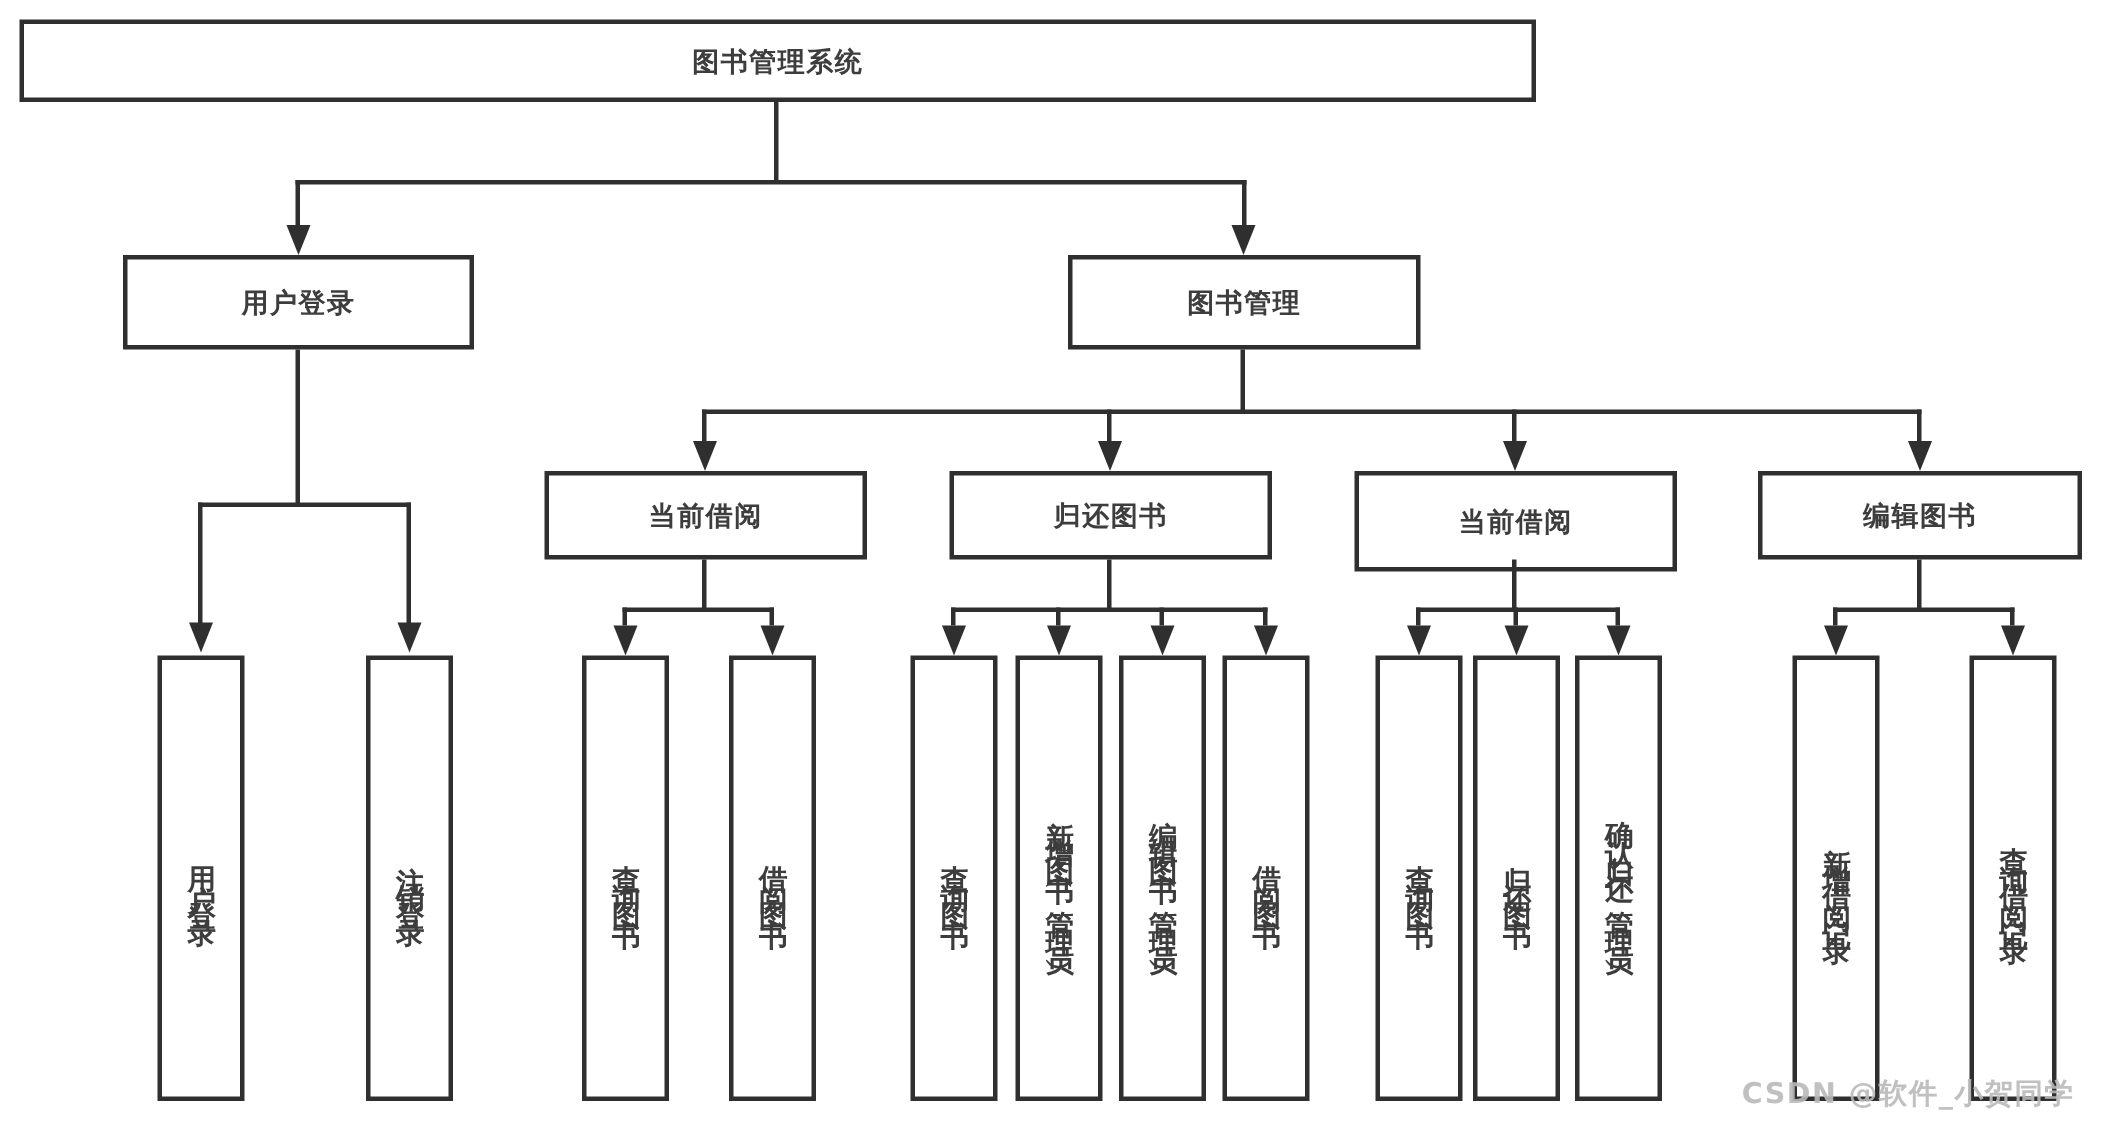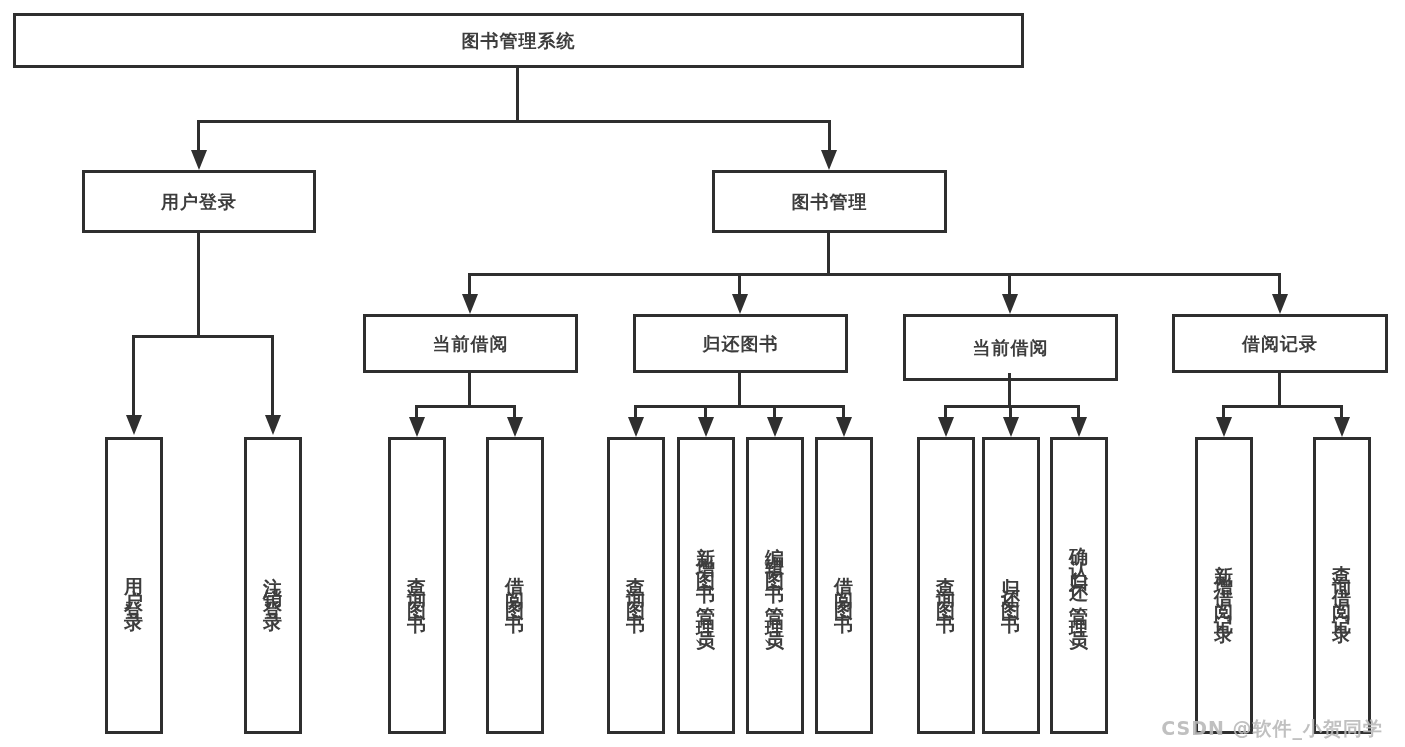--- a/index.html
+++ b/index.html
@@ -66,21 +66,21 @@
   <div class="vline" style="left:738px;top:273px;height:22px"></div>
   <div class="arrow" style="left:732px;top:294px"></div>
   <div class="vline" style="left:1008px;top:273px;height:22px"></div>
   <div class="arrow" style="left:1002px;top:294px"></div>
   <div class="vline" style="left:1278px;top:273px;height:22px"></div>
   <div class="arrow" style="left:1272px;top:294px"></div>
 
   <div class="hbox" style="left:363px;top:314px;width:215px;height:59px">当前借阅</div>
   <div class="hbox" style="left:633px;top:314px;width:215px;height:59px">归还图书</div>
   <div class="hbox" style="left:903px;top:314px;width:215px;height:67px">当前借阅</div>
-  <div class="hbox" style="left:1172px;top:314px;width:216px;height:59px">借阅记录</div>
+  <div class="hbox" style="left:1172px;top:314px;width:216px;height:59px">编辑图书</div>
 
   <div class="vline" style="left:468px;top:373px;height:35px"></div>
   <div class="hline" style="left:415px;top:405px;width:101px"></div>
   <div class="vline" style="left:415px;top:405px;height:12px"></div>
   <div class="arrow" style="left:409px;top:417px"></div>
   <div class="vline" style="left:513px;top:405px;height:12px"></div>
   <div class="arrow" style="left:507px;top:417px"></div>
 
   <div class="vline" style="left:738px;top:373px;height:35px"></div>
   <div class="hline" style="left:634px;top:405px;width:211px"></div>

